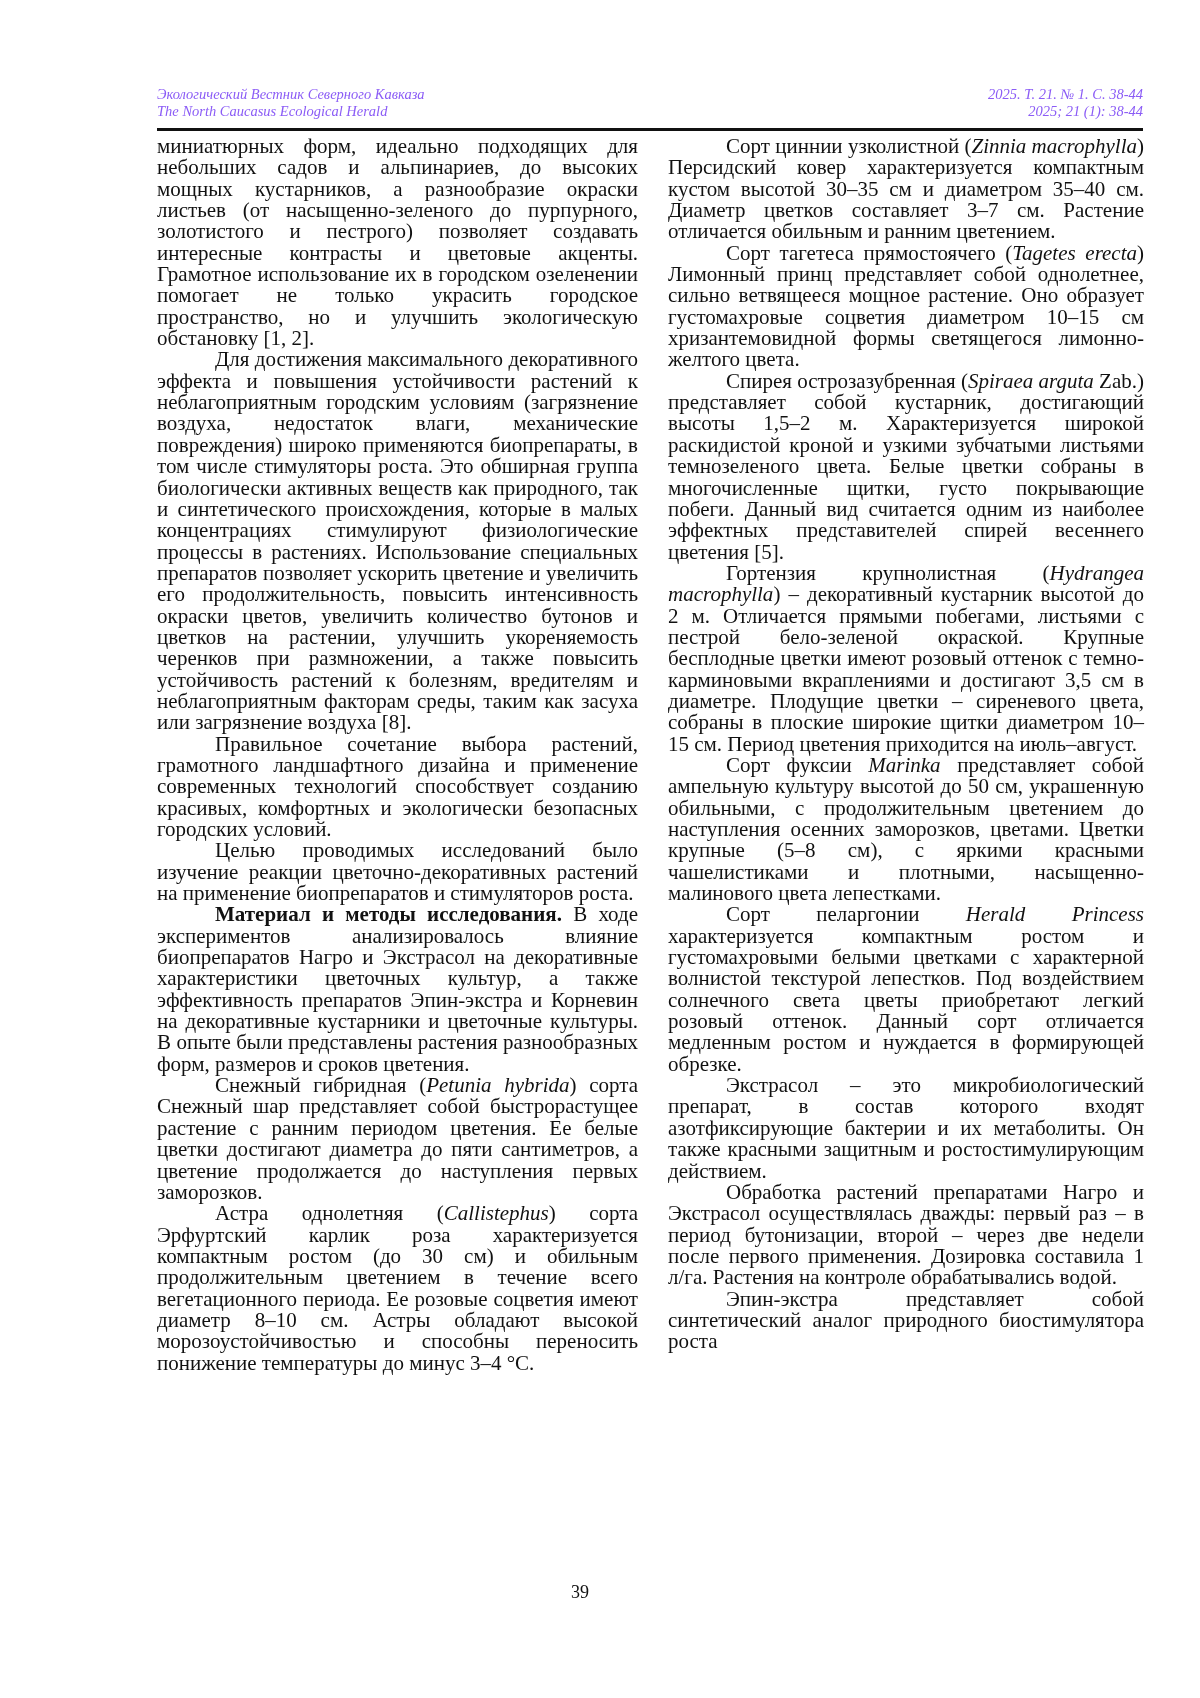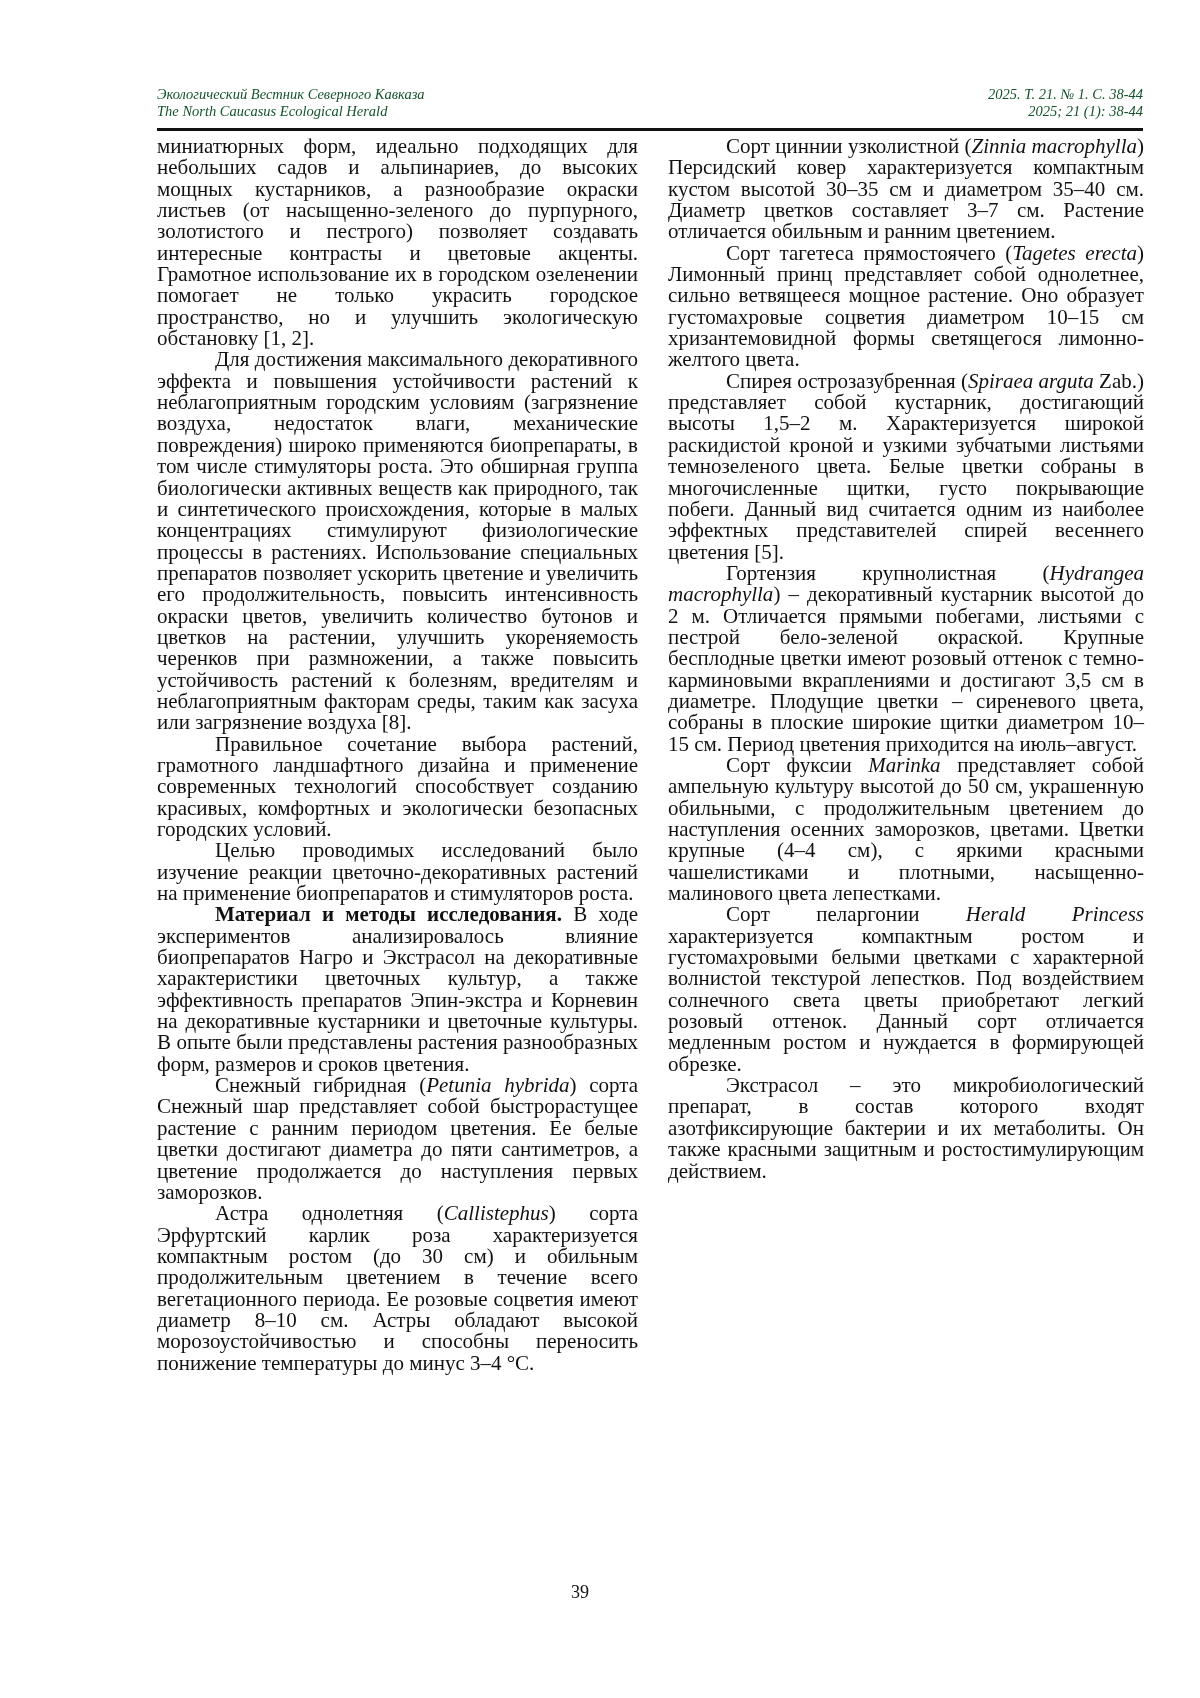--- a/index.html
+++ b/index.html
@@ -1,19 +1,19 @@
 <!DOCTYPE html>
 <html><head>
 <meta charset="utf-8">
 <style>
   html, body { margin: 0; padding: 0; background: #ffffff; }
   body { width: 1200px; height: 1698px; position: relative; overflow: hidden;
          font-family: "Liberation Serif", "DejaVu Serif", serif; color: #111; }
   .header { position: absolute; left: 157px; top: 86px; width: 986px; height: 40px; }
-  .hdr-row { display: flex; justify-content: space-between; font-style: italic; font-size: 14.5px; line-height: 17px; color: #14532d; }
+  .hdr-row { display: flex; justify-content: space-between; font-style: italic; font-size: 14.5px; line-height: 17px; color: #8b5cf6; }
   .hdr-rule { position: absolute; left: 157px; top: 128px; width: 986px; height: 3px; background: #111; }
   .col { position: absolute; top: 136px; font-size: 21px; line-height: 21.35px; text-align: justify; hyphens: manual; }
   .col.left { left: 157px; width: 481px; }
   .col.right { left: 668px; width: 476px; }
   .col p { margin: 0; text-indent: 0; }
   .col p.ind { text-indent: 58px; }
   .col p.first-right { text-indent: 58px; }
   .b { font-weight: bold; }
   .i { font-style: italic; }
   .page-num { position: absolute; top: 1582px; left: 0; width: 1160px; text-align: center; font-size: 18px; }
@@ -41,18 +41,20 @@
   <p class="ind"><span class="b">Материал и методы исследования.</span><span> В ходе экспериментов анализировалось влияние биопрепаратов Нагро и Экстрасол на декоративные характеристики цветочных культур, а также эффективность препаратов Эпин-экстра и Корневин на декоративные кустарники и цветочные культуры. В опыте были представлены растения разнообразных форм, размеров и сроков цветения.</span></p>
   <p class="ind"><span>Снежный гибридная (</span><span class="i">Petunia hybrida</span><span>) сорта Снежный шар представляет собой быстрорастущее растение с ранним периодом цветения. Ее белые цветки достигают диаметра до пяти сантиметров, а цветение продолжается до наступления первых заморозков.</span></p>
   <p class="ind"><span>Астра однолетняя (</span><span class="i">Callistephus</span><span>) сорта Эрфуртский карлик роза характеризуется компактным ростом (до 30 см) и обильным продолжительным цветением в течение всего вегетационного периода. Ее розовые соцветия имеют диаметр 8–10 см. Астры обладают высокой морозоустойчивостью и способны переносить понижение температуры до минус 3–4 °С.</span></p>
 </div>
 
 <div class="col right">
   <p class="first-right"><span>Сорт циннии узколистной (</span><span class="i">Zinnia macrophylla</span><span>) Персидский ковер характеризуется компактным кустом высотой 30–35 см и диаметром 35–40 см. Диаметр цветков составляет 3–7 см. Растение отличается обильным и ранним цветением.</span></p>
   <p class="ind"><span>Сорт тагетеса прямостоячего (</span><span class="i">Tagetes erecta</span><span>) Лимонный принц представляет собой однолетнее, сильно ветвящееся мощное растение. Оно образует густомахровые соцветия диаметром 10–15 см хризантемовидной формы светящегося лимонно-желтого цвета.</span></p>
   <p class="ind"><span>Спирея острозазубренная (</span><span class="i">Spiraea arguta</span><span> Zab.) представляет собой кустарник, достигающий высоты 1,5–2 м. Характеризуется широкой раскидистой кроной и узкими зубчатыми листьями темнозеленого цвета. Белые цветки собраны в многочисленные щитки, густо покрывающие побеги. Данный вид считается одним из наиболее эффектных представителей спирей весеннего цветения [5].</span></p>
   <p class="ind"><span>Гортензия крупнолистная (</span><span class="i">Hydrangea macrophylla</span><span>) – декоративный кустарник высотой до 2 м. Отличается прямыми побегами, листьями с пестрой бело-зеленой окраской. Крупные бесплодные цветки имеют розовый оттенок с темно-карминовыми вкраплениями и достигают 3,5 см в диаметре. Плодущие цветки – сиреневого цвета, собраны в плоские широкие щитки диаметром 10–15 см. Период цветения приходится на июль–август.</span></p>
-  <p class="ind"><span>Сорт фуксии </span><span class="i">Marinka</span><span> представляет собой ампельную культуру высотой до 50 см, украшенную обильными, с продолжительным цветением до наступления осенних заморозков, цветами. Цветки крупные (4–4 см), с яркими красными чашелистиками и плотными, насыщенно-малинового цвета лепестками.</span></p>
+  <p class="ind"><span>Сорт фуксии </span><span class="i">Marinka</span><span> представляет собой ампельную культуру высотой до 50 см, украшенную обильными, с продолжительным цветением до наступления осенних заморозков, цветами. Цветки крупные (5–8 см), с яркими красными чашелистиками и плотными, насыщенно-малинового цвета лепестками.</span></p>
   <p class="ind"><span>Сорт пеларгонии </span><span class="i">Herald Princess</span><span> характеризуется компактным ростом и густомахровыми белыми цветками с характерной волнистой текстурой лепестков. Под воздействием солнечного света цветы приобретают легкий розовый оттенок. Данный сорт отличается медленным ростом и нуждается в формирующей обрезке.</span></p>
   <p class="ind">Экстрасол – это микробиологический препарат, в состав которого входят азотфиксирующие бактерии и их метаболиты. Он также красными защитным и ростостимулирующим действием.</p>
+  <p class="ind">Обработка растений препаратами Нагро и Экстрасол осуществлялась дважды: первый раз – в период бутонизации, второй – через две недели после первого применения. Дозировка составила 1 л/га. Растения на контроле обрабатывались водой.</p>
+  <p class="ind">Эпин-экстра представляет собой синтетический аналог природного биостимулятора роста</p>
 </div>
 
 <div class="page-num">39</div>
 
 </body></html>

